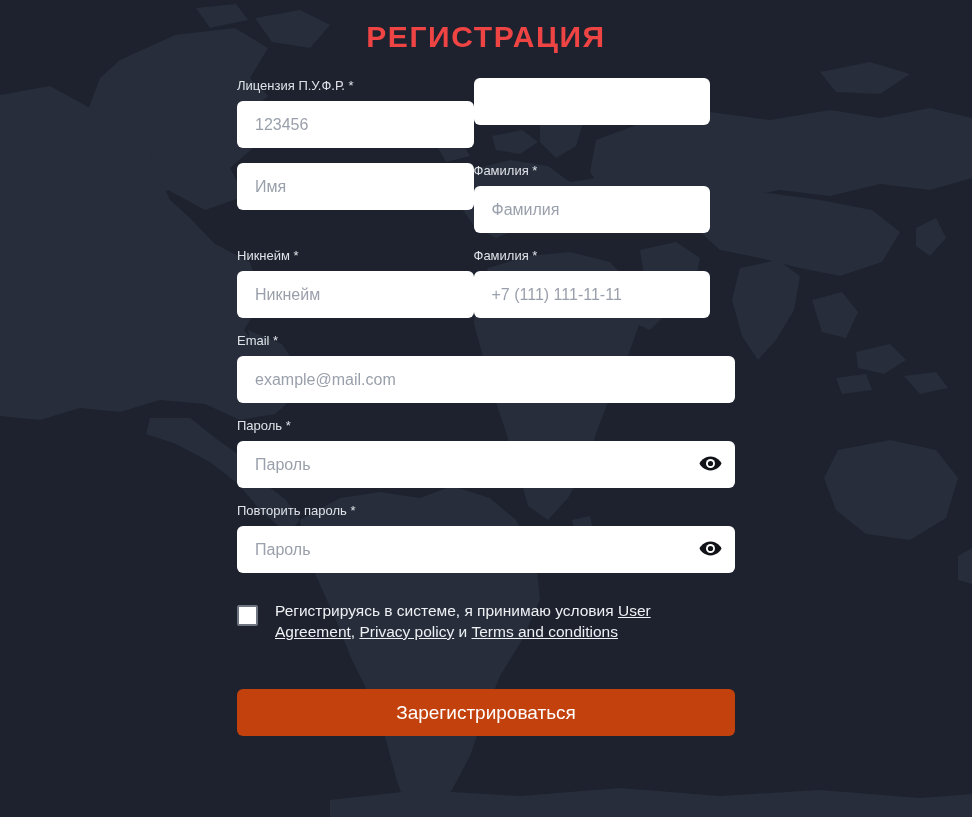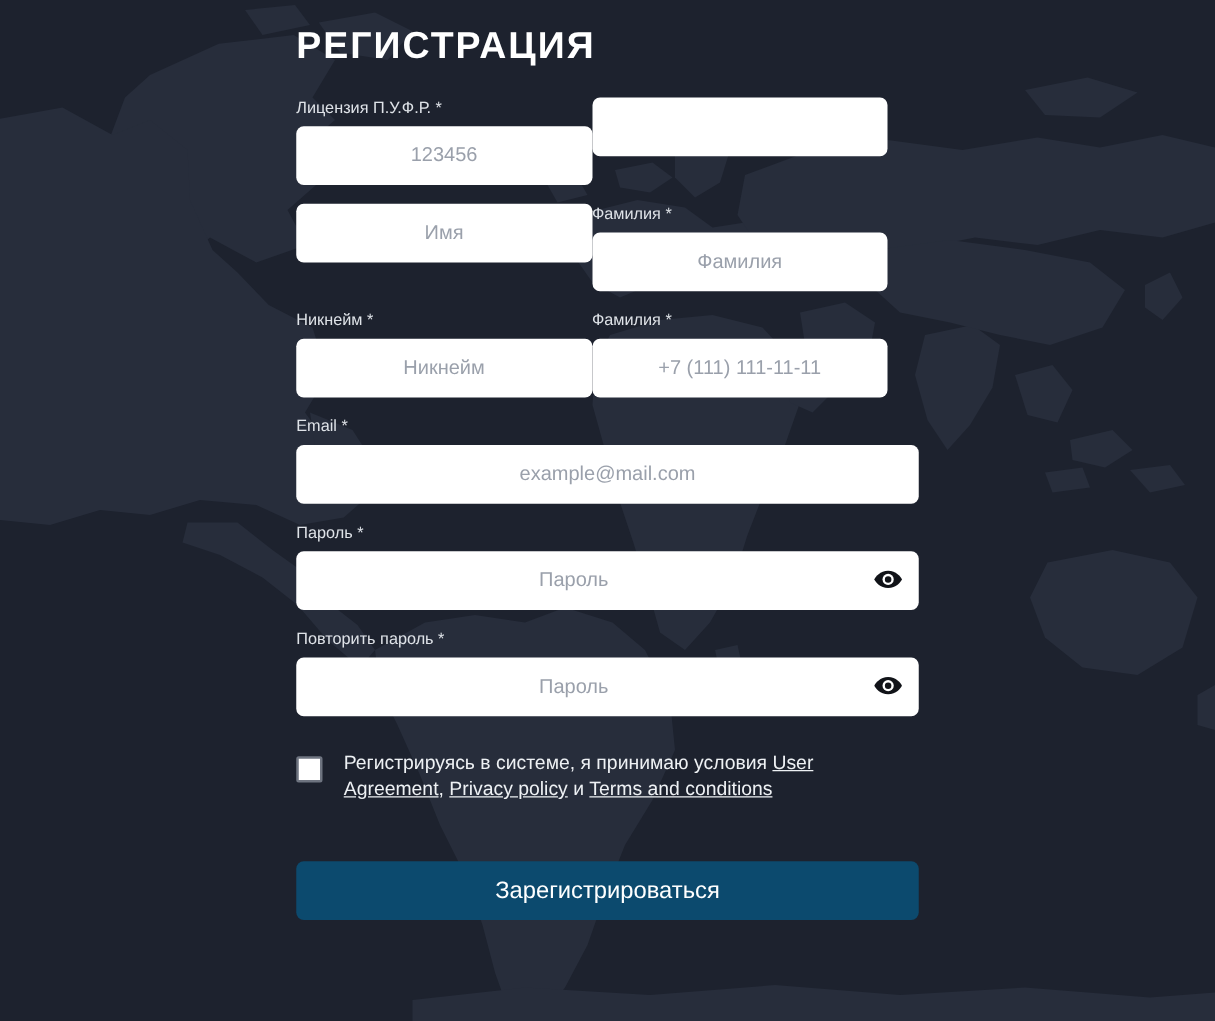--- a/index.html
+++ b/index.html
@@ -34,21 +34,22 @@
     height: 817px;
   }
 
   .form-wrap {
     width: 498px;
     margin: 0 auto;
     padding-top: 19px;
   }
 
   .title {
-    color: #ffffff;
+    text-align: center;
+    color: #ef4444;
     font-size: 30px;
     font-weight: bold;
     letter-spacing: 1.6px;
     line-height: 36px;
     margin-bottom: 23px;
   }
 
   .row {
     display: flex;
     margin-bottom: 7px;
@@ -76,21 +77,20 @@
     height: 47px;
     border: none;
     border-radius: 6px;
     background: #ffffff;
     font-family: "Liberation Sans", sans-serif;
     font-size: 16px;
     color: #2d333d;
     padding: 0 18px;
     outline: none;
     display: block;
-    text-align: center;
   }
   .text-input.with-icon { padding-right: 72px; }
   .text-input::placeholder { color: #9aa0ab; opacity: 1; }
 
   .eye-btn {
     position: absolute;
     right: 10px;
     top: 50%;
     transform: translateY(-50%);
     width: 30px;
@@ -141,21 +141,21 @@
   }
 
   
   .submit-btn {
     display: block;
     width: 498px;
     height: 47px;
     margin-top: 47px;
     border: none;
     border-radius: 6px;
-    background: #0c4a6e;
+    background: #c2410c;
     color: #ffffff;
     font-family: "Liberation Sans", sans-serif;
     font-size: 19px;
     line-height: 47px;
     text-align: center;
     cursor: pointer;
     padding: 0;
   }
 </style>
 </head>

